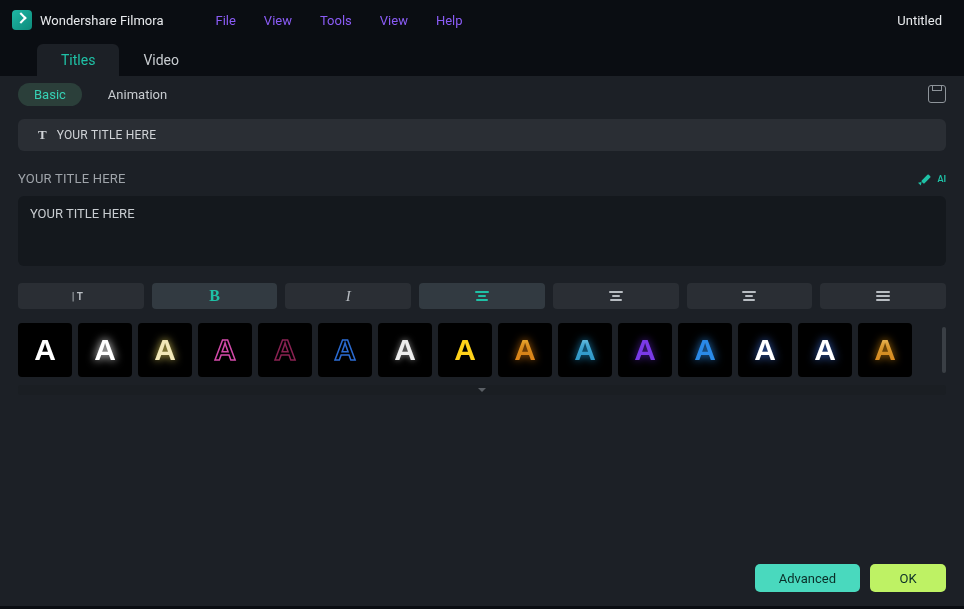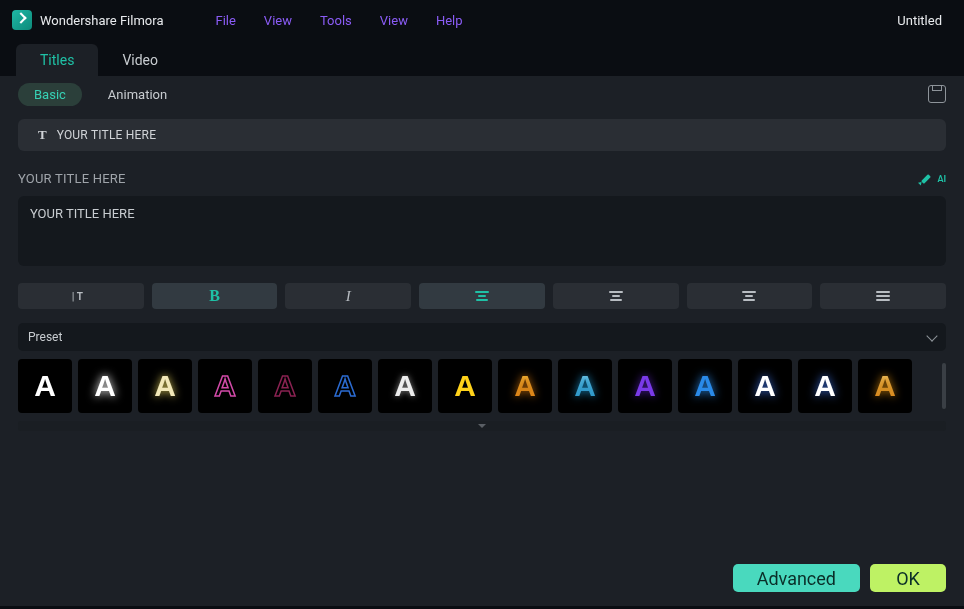--- a/index.html
+++ b/index.html
@@ -5,21 +5,21 @@
 * { margin:0; padding:0; box-sizing:border-box; font-family:-apple-system,BlinkMacSystemFont,"Segoe UI",Roboto,Arial,sans-serif; }
 body { background:#0a0d12; color:#c8ccd0; width:964px; height:609px; overflow:hidden; font-size:13px; }
 .menubar { height:40px; display:flex; align-items:center; padding:0 12px; gap:8px; background:#0a0d12; }
 .app-logo { width:20px; height:20px; background:linear-gradient(135deg,#1fb8a6,#0d8a7a); border-radius:4px; position:relative; }
 .app-logo::before { content:""; position:absolute; left:5px; top:4px; width:6px; height:6px; border-right:2px solid #fff; border-bottom:2px solid #fff; transform:rotate(-45deg); }
 .app-name { margin-right:30px; color:#e8eaed; }
 .menubar-item { padding:0 14px; color:#8b5cf6; cursor:pointer; }
 .menubar-spacer { flex:1; }
 .doc-title { color:#e8eaed; padding-right:10px; }
 
-.tabs-primary { height:36px; display:flex; align-items:flex-end; padding-left:16px; gap:0; }
+.tabs-primary { height:36px; display:flex; align-items:flex-end; padding-left:16px; gap:0;margin-left:21px; }
 .tab-primary { padding:8px 24px; color:#c8ccd0; cursor:pointer; font-size:14px; }
 .tab-primary.active { background:#1c2026; color:#1fc1a6; border-radius:6px 6px 0 0; }
 
 .panel { background:#1c2026; margin:0 0 0 0; padding:3px 18px 18px 18px; min-height:530px; position:relative; }
 .subtabs-row { height:30px; display:flex; align-items:center; gap:18px; margin-bottom:10px; }
 .pill { padding:4px 16px; border-radius:16px; cursor:pointer; color:#c8ccd0; font-size:13px; }
 .pill.active { background:#2b3f3a; color:#36d1b5; }
 .subtabs-spacer { flex:1; }
 .save-preset-icon { width:18px; height:18px; border:1.5px solid #8e949a; border-radius:3px; position:relative; cursor:pointer; }
 .save-preset-icon::before { content:""; position:absolute; left:3px; top:-1.5px; width:8px; height:5px; border:1.5px solid #8e949a; border-top:none; }
@@ -72,21 +72,21 @@
 
 .preset-grid { display:flex; gap:6px; overflow:hidden; position:relative; }
 .preset-tile { width:54px; height:54px; background:#000; border-radius:4px; display:flex; align-items:center; justify-content:center; flex-shrink:0; cursor:pointer; }
 .preset-A { font-size:30px; font-weight:900; font-family:Arial,sans-serif; }
 .scroll-ind { position:absolute; right:0; top:4px; width:4px; height:46px; background:#3a3f45; border-radius:2px; }
 
 .drag-bar { height:10px; background:#1a1e23; margin-top:8px; border-radius:3px; display:flex; align-items:center; justify-content:center; cursor:ns-resize; }
 .drag-handle { width:0; height:0; border-left:4px solid transparent; border-right:4px solid transparent; border-top:4px solid #5a5f65; }
 
 .footer { position:absolute; bottom:14px; right:18px; display:flex; gap:10px; }
-.btn { height:28px; padding:0 24px; border-radius:5px; display:flex; align-items:center; justify-content:center; cursor:pointer; font-size:18px; color:#0a2e28; }
+.btn { height:28px; padding:0 24px; border-radius:5px; display:flex; align-items:center; justify-content:center; cursor:pointer; font-size:13px; color:#0a2e28; }
 .btn-adv { background:#49d9be; }
 .btn-ok { background:#bef264; min-width:76px; }
 </style>
 </head>
 <body>
 
 <div class="menubar">
   <div class="app-logo"></div>
   <div class="app-name">Wondershare Filmora</div>
   <div id="menu-items" style="display: flex;">
@@ -167,24 +167,20 @@
     </div>
     <div class="tool-btn">
       <div class="align-icon align-justify">
           <span></span>
           <span></span>
           <span></span>
         </div>
     </div>
   </div>
 
-  <div class="select preset-select">
-    <span>Preset</span>
-    <span class="chev"></span>
-  </div>
 
   <div class="preset-grid" id="preset-grid">
     <div class="preset-tile">
         <div class="preset-A" style="color:#FFFFFF;">A</div>
       </div>
       <div class="preset-tile">
         <div class="preset-A" style="color:#FFFFFF;text-shadow:0 0 10px #fff;">A</div>
       </div>
       <div class="preset-tile">
         <div class="preset-A" style="color:#F2E8B8;text-shadow:0 0 8px #d9c85a;">A</div>

